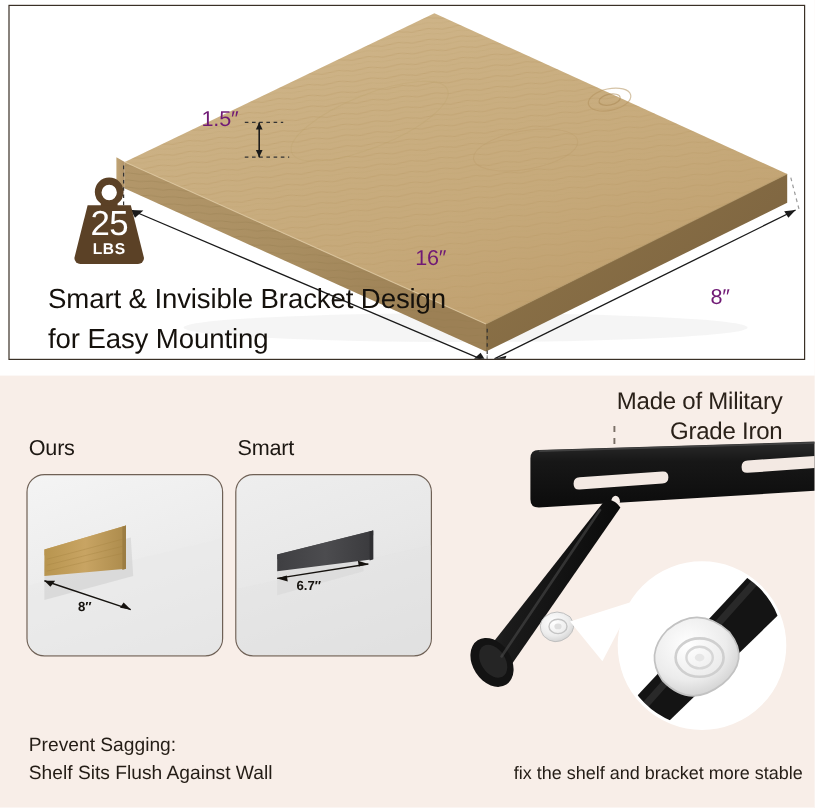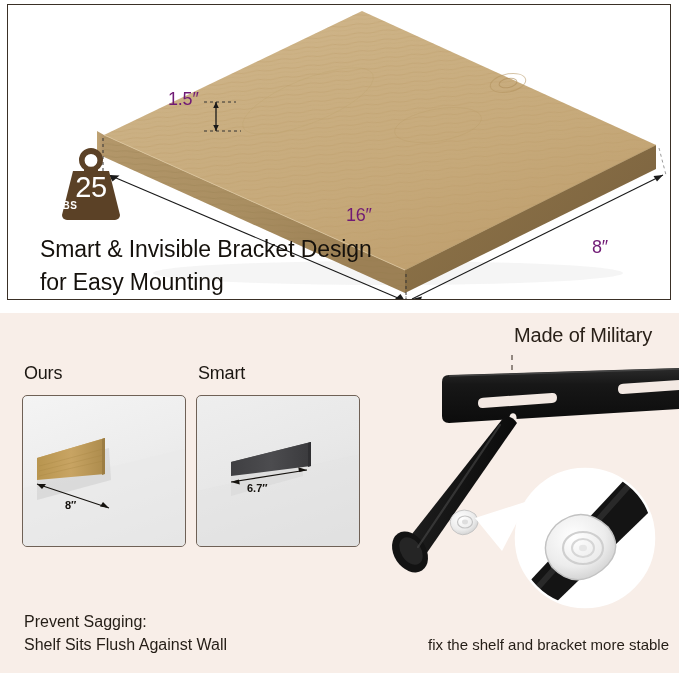--- a/index.html
+++ b/index.html
@@ -24,22 +24,22 @@
 
   .wt-badge{
     position:absolute;left:48px;top:140px;width:70px;height:78px;
   }
   .wt-num{
     position:absolute;left:0;top:26px;width:70px;text-align:center;
     font-size:29px;font-weight:normal;color:#ffffff;letter-spacing:-0.5px;
     font-family:"Liberation Sans", sans-serif;
   }
   .wt-lbs{
-    position:absolute;left:0;top:55px;width:70px;text-align:left;
-    font-size:10px;font-weight:bold;color:#ffffff;letter-spacing:0.5px;
+    position:absolute;left:0;top:55px;width:70px;text-align:center;
+    font-size:13px;font-weight:bold;color:#ffffff;letter-spacing:0.5px;
   }
 
   .headline{
     position:absolute;left:32px;top:228px;width:420px;
     font-size:23px;line-height:33px;color:#15110c;font-weight:400;
     letter-spacing:-0.1px;
   }
 
   .dim-label{
     position:absolute;font-size:18px;font-weight:normal;color:#701a75;
@@ -57,21 +57,21 @@
 
   .cmp-title{
     position:absolute;font-size:18px;color:#1c1712;font-weight:400;
     letter-spacing:-0.2px;
   }
   .cmp-title.ours{left:24px;top:363px;}
   .cmp-title.others{left:198px;top:363px;}
 
   .cmp-box{
     position:absolute;top:395px;width:164px;height:152px;
-    border:1px solid #6f6156;border-radius:5px;
+    border:1px solid #6f6156;border-radius:15px;
     overflow:hidden;box-sizing:border-box;padding-left:10px;
   }
   .cmp-box.ours{left:22px;background:linear-gradient(160deg,#f4f4f4 0%,#ededed 45%,#e2e2e2 100%);}
   .cmp-box.others{left:196px;background:linear-gradient(160deg,#eeeeee 0%,#e8e8e8 45%,#dddddd 100%);}
   .cmp-svg{position:absolute;left:0;top:0;}
 
   .sturdy-h{
     position:absolute;left:24px;top:588px;font-size:20px;font-weight:bold;
     color:#2c231a;letter-spacing:-0.2px;
   }
@@ -342,16 +342,17 @@
         <path d="M176 212 q26 -22 52 2 q18 23 -6 43 q-27 21 -50 -3 q-15 -22 4 -42 Z" fill="url(#screwG)" stroke="#c2c2c2" stroke-width="1.4"></path>
         <ellipse cx="203" cy="235" rx="20" ry="16" fill="none" stroke="#cfcfcf" stroke-width="2.2"></ellipse>
         <ellipse cx="203" cy="235" rx="11" ry="9" fill="none" stroke="#d6d6d6" stroke-width="2"></ellipse>
         <ellipse cx="203" cy="235" rx="4" ry="3.2" fill="#e6e6e6"></ellipse>
       </g>
       <circle cx="205" cy="225" r="69" fill="none" stroke="#ffffff" stroke-width="2.5"></circle>
     </g>
   </svg>
 
   <div class="mil-l1">Made of Military</div>
+  <div class="mil-l2">Grade Iron</div>
 
   <div class="upg-s">fix the shelf and bracket more stable</div>
 
 </div>
 
 </body></html>

